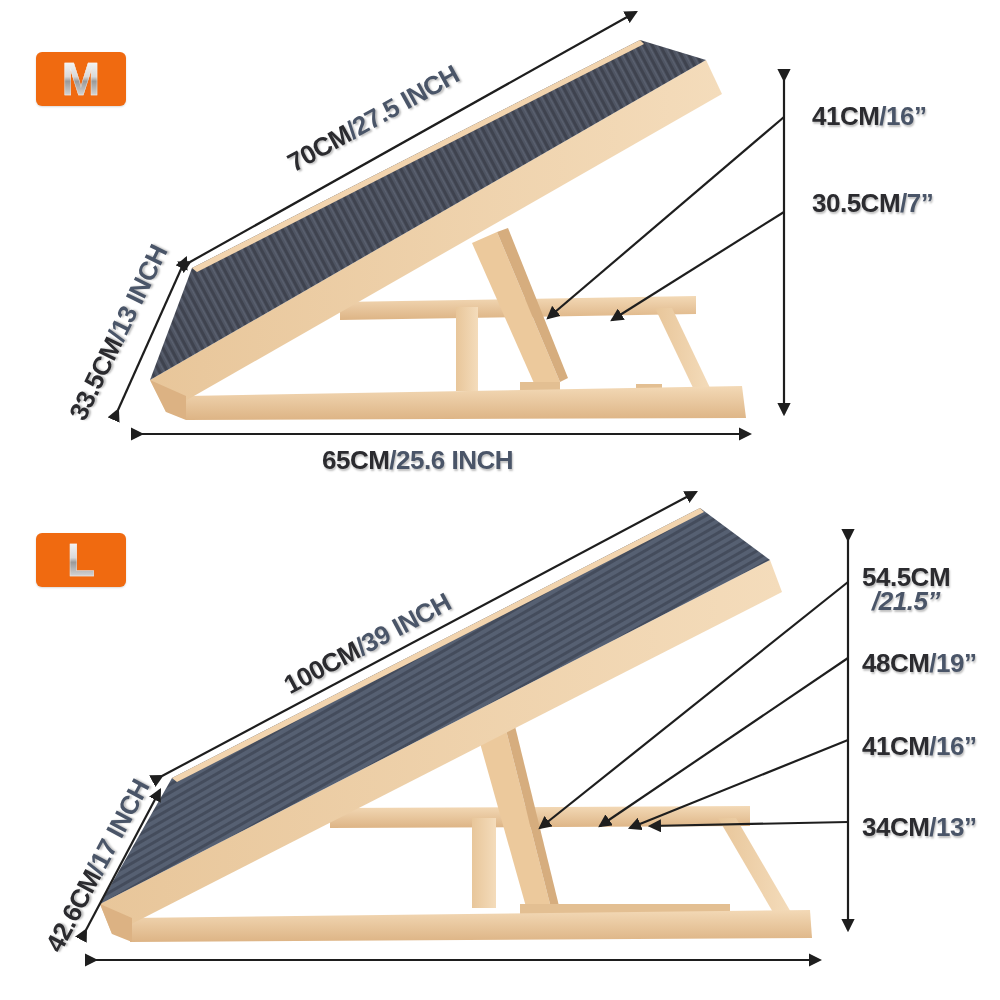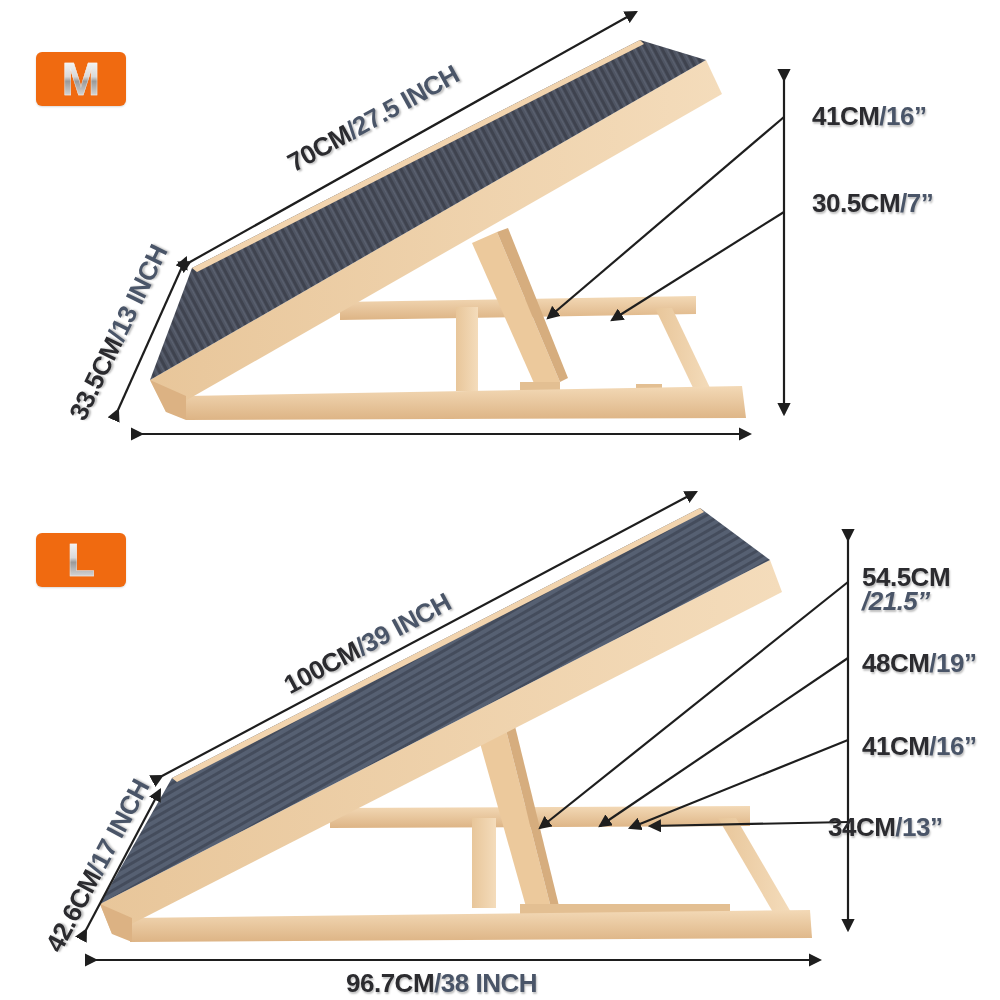--- a/index.html
+++ b/index.html
@@ -120,43 +120,43 @@
   <div class="badge" style="left:36px;top:533px;background:#f06a10;">
     <span>L</span>
   </div>
 
   <div class="lbl" style="left:296px;top:150px;transform:rotate(-29deg);">
     <span class="a">70CM</span><span class="b">/27.5 INCH</span>
   </div>
   <div class="lbl" style="left:88px;top:398px;transform:rotate(-64deg);">
     <span class="a">33.5CM</span><span class="b">/13 INCH</span>
   </div>
+  <div class="lbl" style="left:322px;top:447px;">
+    <span class="a">65CM</span><span class="b">/25.6 INCH</span>
+  </div>
   <div class="lbl" style="left:812px;top:103px;">
     <span class="a">41CM</span><span class="b">/16”</span>
   </div>
   <div class="lbl" style="left:812px;top:190px;">
     <span class="a">30.5CM</span><span class="b">/7”</span>
   </div>
 
   <div class="lbl" style="left:292px;top:672px;transform:rotate(-28deg);">
     <span class="a">100CM</span><span class="b">/39 INCH</span>
   </div>
   <div class="lbl" style="left:64px;top:930px;transform:rotate(-62deg);">
     <span class="a">42.6CM</span><span class="b">/17 INCH</span>
   </div>
-  <div class="lbl" style="left:346px;top:970px;">
-    <span class="a">96.7CM</span><span class="b">/38 INCH</span>
-  </div>
-  <div class="lbl" style="left:862px;top:564px;">
+  <div class="lbl" style="left:862px;top:564px;text-align:center;">
     <div class="a">54.5CM</div>
     <div class="b" style="margin-top:-2px;font-style:italic;">/21.5”</div>
   </div>
   <div class="lbl" style="left:862px;top:650px;">
     <span class="a">48CM</span><span class="b">/19”</span>
   </div>
   <div class="lbl" style="left:862px;top:733px;">
     <span class="a">41CM</span><span class="b">/16”</span>
   </div>
-  <div class="lbl" style="left:828px;top:814px;">
+  <div class="lbl" style="left:862px;top:814px;">
     <span class="a">34CM</span><span class="b">/13”</span>
   </div>
 
 </div>
 
 </body></html>

